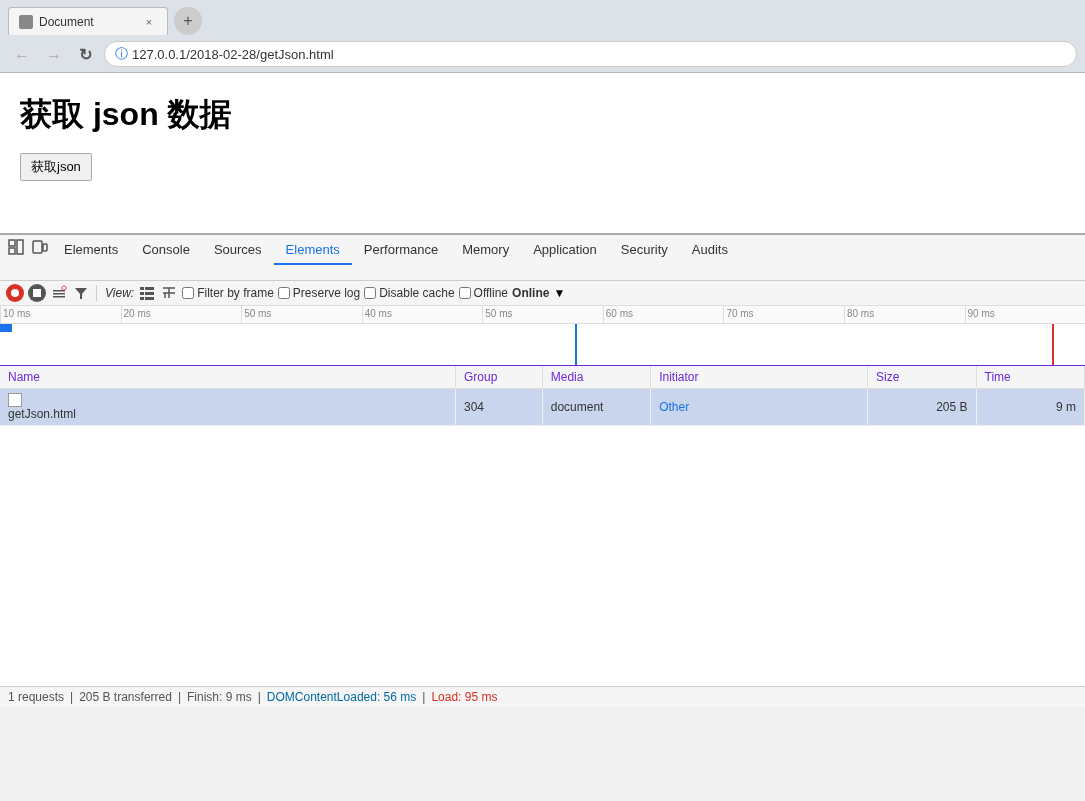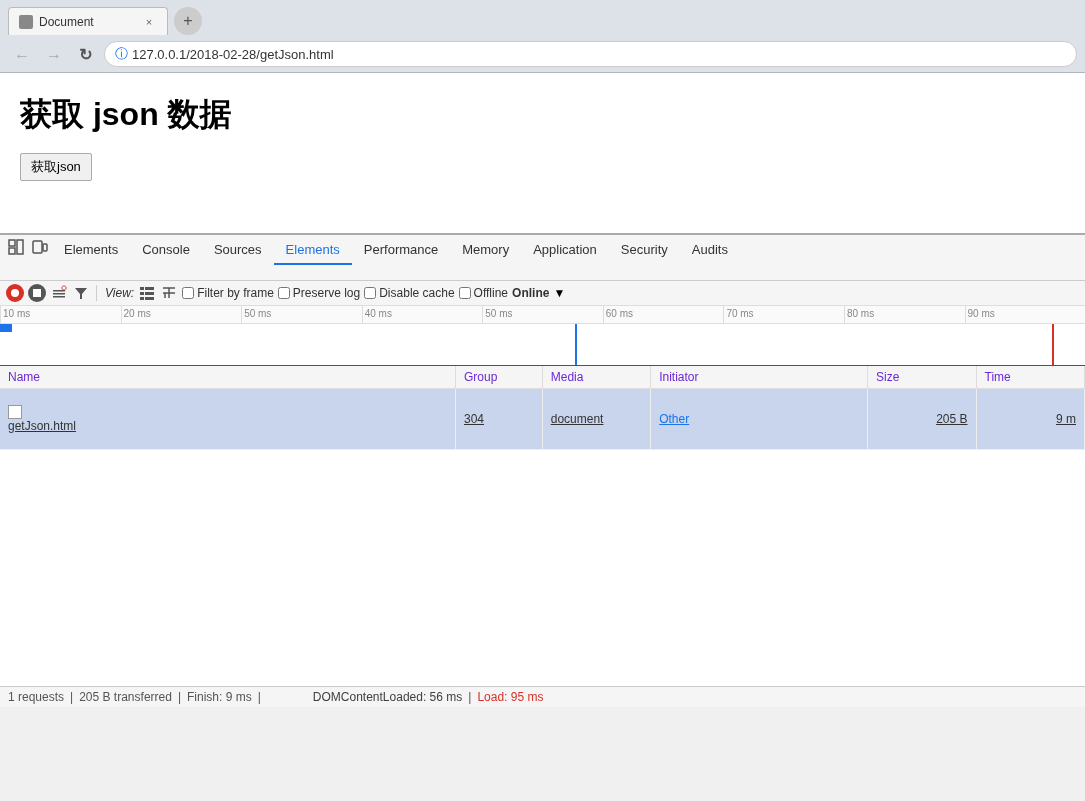--- a/index.html
+++ b/index.html
@@ -311,25 +311,24 @@
       background: #f5f5f5;
       border-bottom: 1px solid #ddd;
       border-right: 1px solid #ddd;
       padding: 4px 8px;
       text-align: left;
       font-weight: normal;
       color: #6d28d9;
       font-size: 12px;
     }
     .network-table td {
-      padding: 16px 8px;
+      padding: 4px 8px;
       border-bottom: 1px solid #eee;
       border-right: 1px solid #eee;
       color: #333;
-      text-decoration: underline;
     }
     .network-table tr.selected td {
       background: #c8d5ed;
     }
     .file-icon {
       width: 14px;
       height: 14px;
       border: 1px solid #999;
       background: white;
       flex-shrink: 0;
@@ -343,21 +342,21 @@
     
     .status-bar {
       border-top: 1px solid #ccc;
       padding: 3px 8px;
       font-size: 12px;
       color: #555;
       background: #f5f5f5;
       display: flex;
       gap: 6px;
     }
-    .status-domcontent { color: #404040; margin-left: 46px; }
+    .status-domcontent { color: #0369a1; }
     .status-load { color: #d93025; }
 
     .table-container {
       overflow: auto;
       height: 320px;
       background: white;
     }
   </style>
 </head>
 <body>

